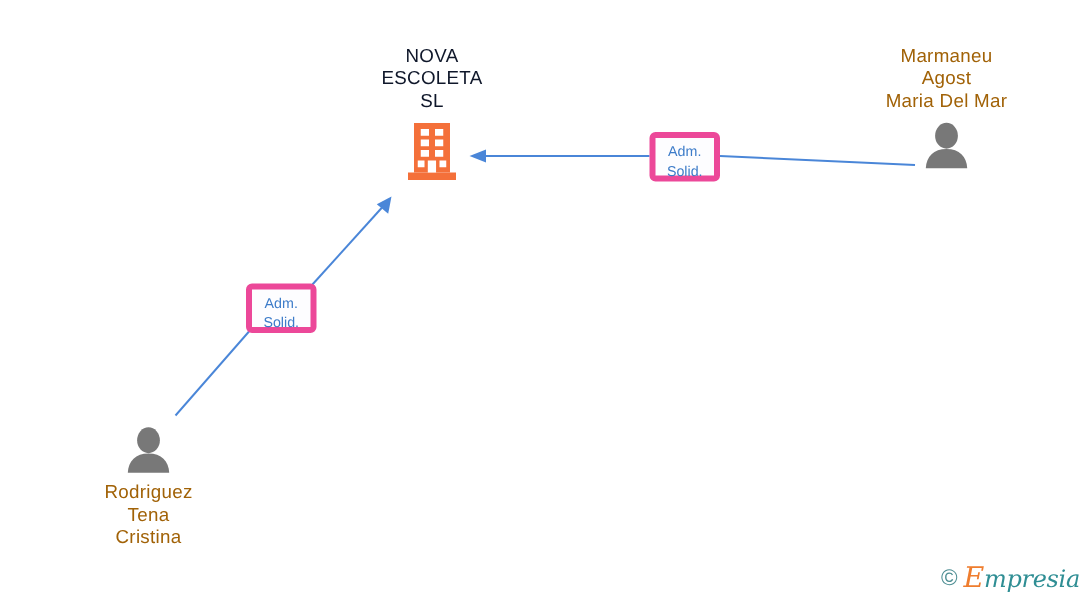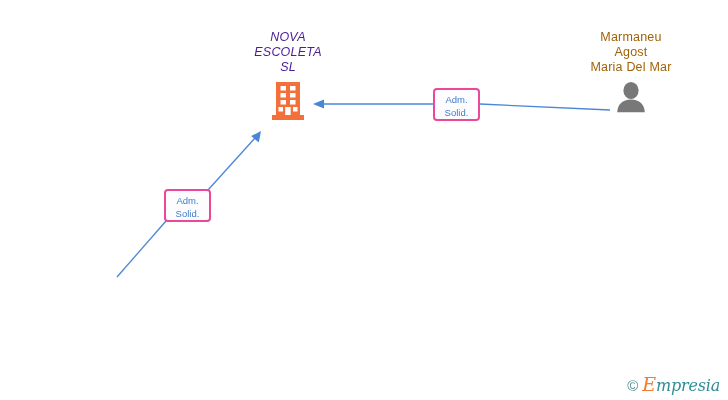--- a/index.html
+++ b/index.html
@@ -38,22 +38,21 @@
   }
   .node-label {
     color: #a16207;
     font-size: 12.5px;
     line-height: 15px;
     text-align: center;
     white-space: pre-line;
     letter-spacing: 0.2px;
   }
   .node-company .node-label {
-    color: #4c1d95;
-    font-style: italic;
+    color: #0f172a;
   }
 
   
   #node-company {
     left: 208px;
     top: 30px;
   }
   #node-company .icon-wrap {
     margin-top: 6px;
   }
@@ -78,21 +77,21 @@
 
   .icon-wrap {
     line-height: 0;
   }
 
   
   .edge-label {
     position: absolute;
     box-sizing: border-box;
     background: #fdfdff;
-    border: 2px solid #ec4899;
+    border: 4px solid #ec4899;
     border-radius: 4px;
     color: #3d7cc9;
     font-size: 9.5px;
     line-height: 13px;
     text-align: center;
     padding: 3px 5px 2px 5px;
     white-space: pre-line;
   }
   #edge-label-1 {
     left: 433px;
@@ -191,19 +190,30 @@
 Agost
 Maria Del Mar</div>
     <div class="icon-wrap">
       <svg width="36" height="32" viewBox="0 0 36 32" xmlns="http://www.w3.org/2000/svg">
         <ellipse cx="18" cy="9.5" rx="7.6" ry="8.6" fill="#787878"></ellipse>
         <path d="M 18 18.4 C 9.4 18.4 4.6 23.4 4.2 31.2 L 31.8 31.2 C 31.4 23.4 26.6 18.4 18 18.4 Z" fill="#787878"></path>
       </svg>
     </div>
   </div>
 
+  <div id="node-person-left" class="node">
+    <div class="icon-wrap">
+      <svg width="36" height="32" viewBox="0 0 36 32" xmlns="http://www.w3.org/2000/svg">
+        <ellipse cx="18" cy="9.5" rx="7.6" ry="8.6" fill="#787878"></ellipse>
+        <path d="M 18 18.4 C 9.4 18.4 4.6 23.4 4.2 31.2 L 31.8 31.2 C 31.4 23.4 26.6 18.4 18 18.4 Z" fill="#787878"></path>
+      </svg>
+    </div>
+    <div class="node-label">Rodriguez
+Tena
+Cristina</div>
+  </div>
 
   <div id="watermark">
     <span class="copy">©</span>
     <span class="brand"><span class="cap">E</span><span>mpresia</span></span>
   </div>
 
 </div>
 
 </body></html>

